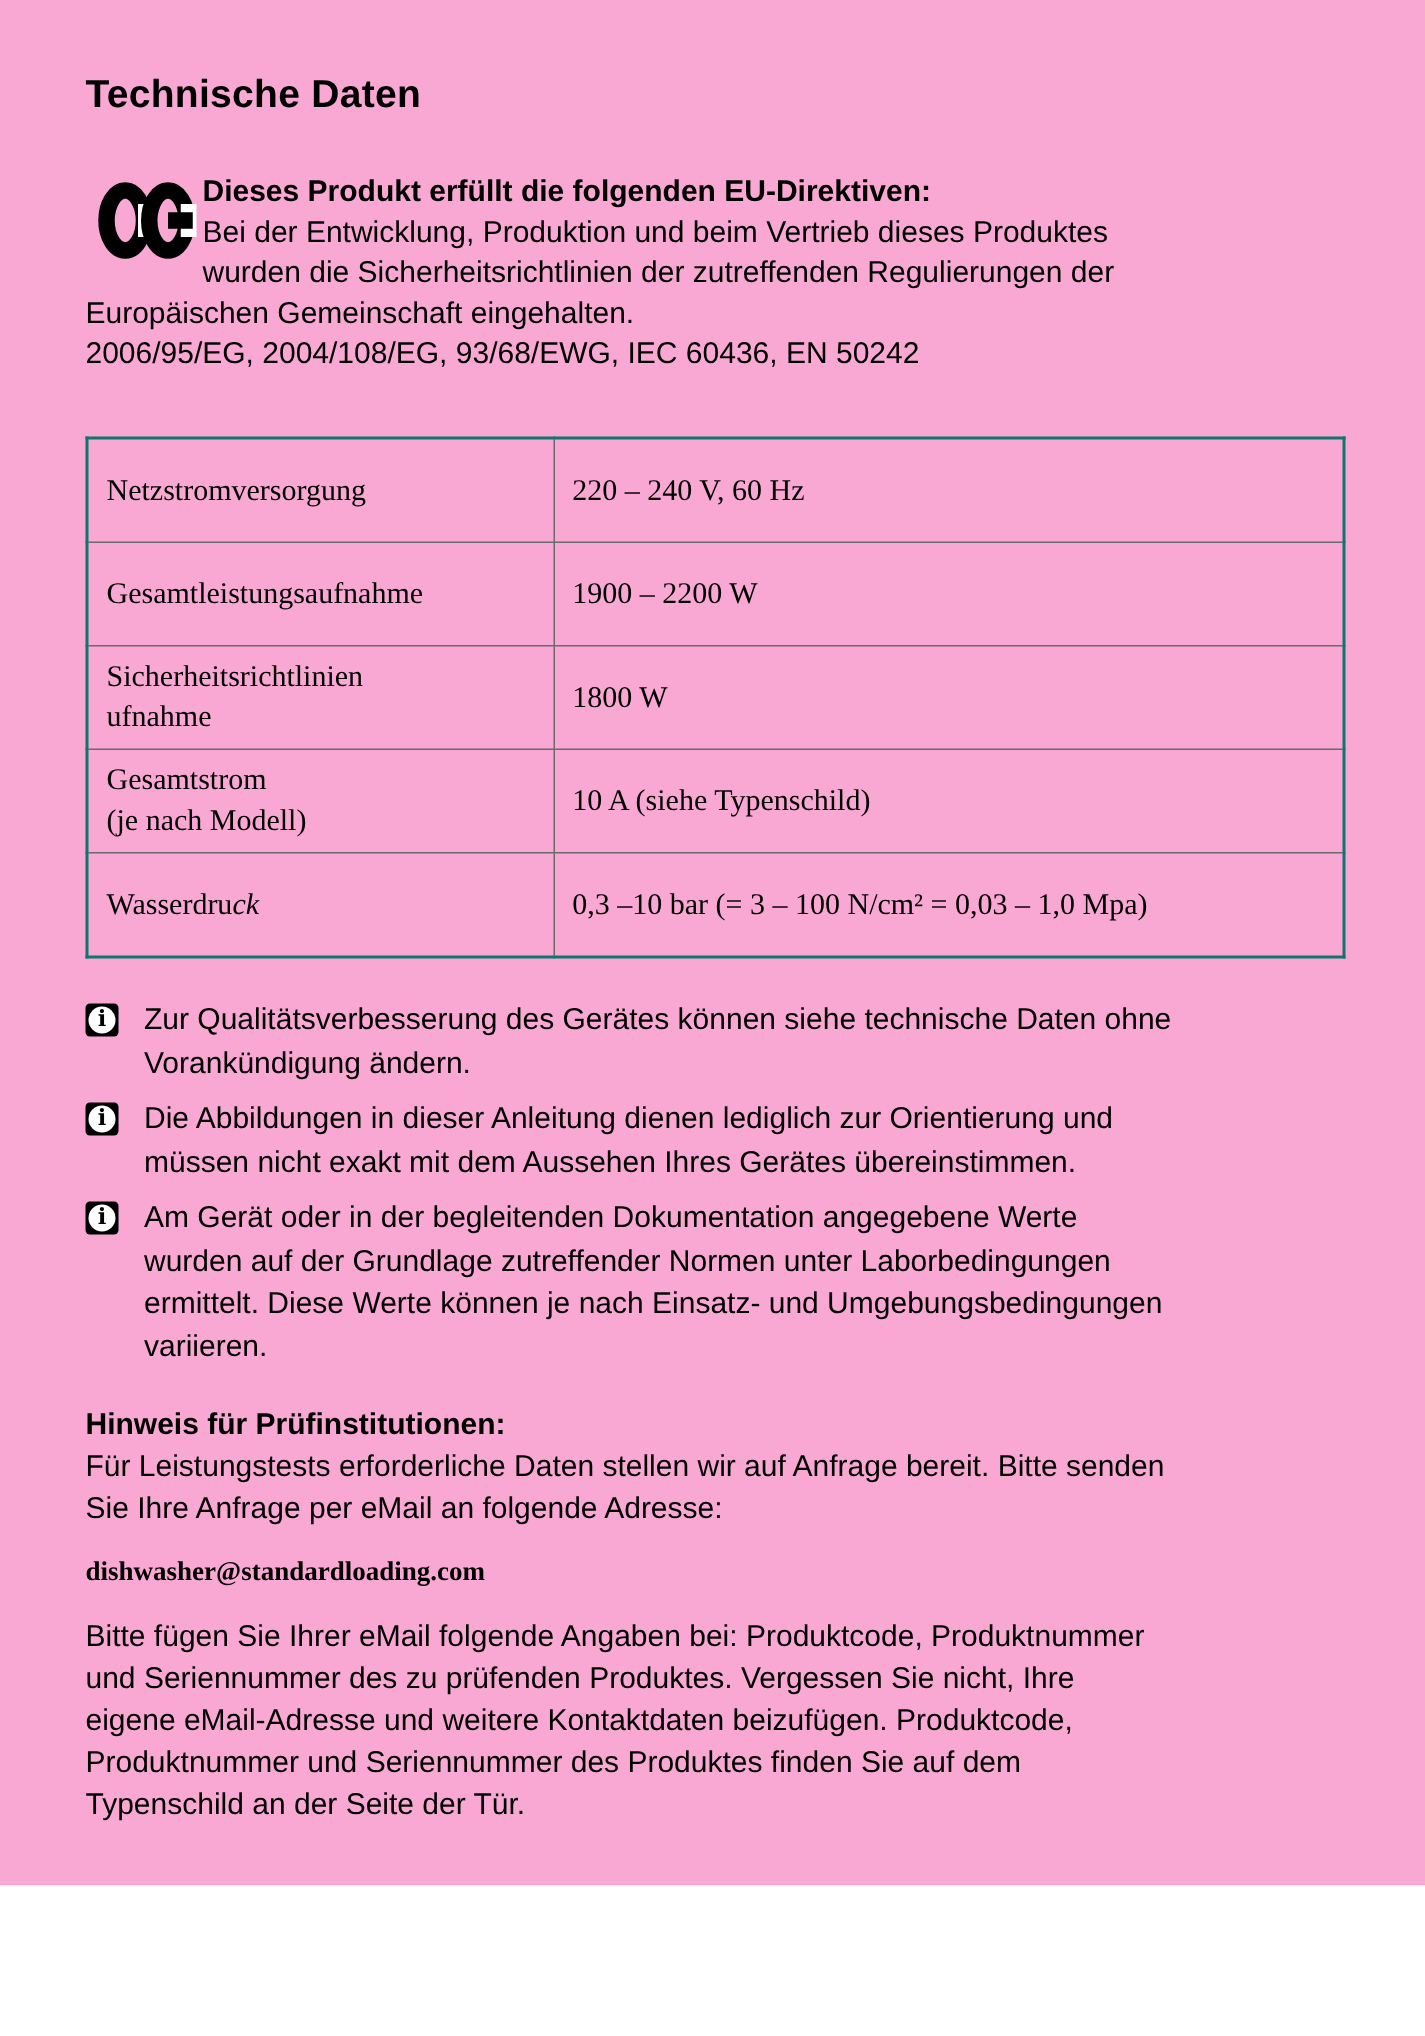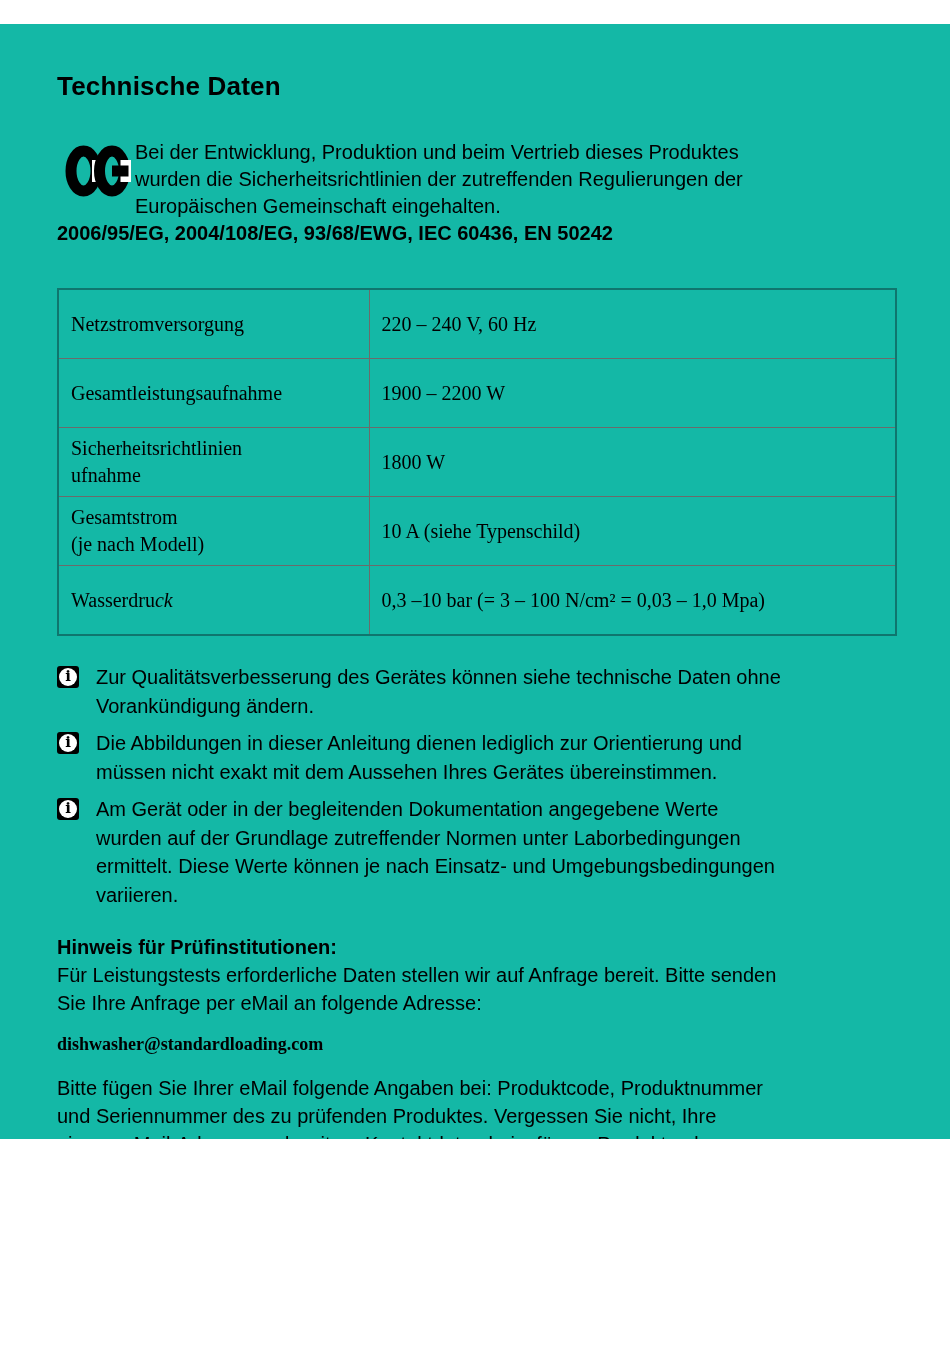--- a/index.html
+++ b/index.html
@@ -1,24 +1,23 @@
 <!DOCTYPE html>
 <html><head>
 <meta charset="utf-8">
 <style>
   html, body { margin: 0; padding: 0; background: #ffffff; }
   .page {
     position: relative;
     width: 950px;
-    height: 1115px;
-    background: #14b8a6;
+    height: 1257px;
+    background: #f9a8d4;
     color: #000000;
     font-family: "Liberation Sans", sans-serif;
     overflow: hidden;
-    margin-top: 24px;
   }
   .content { padding: 0 55px 0 57px; }
 
   h1.title {
     margin: 0;
     padding-top: 46px;
     font-size: 26px;
     line-height: 32px;
     font-weight: bold;
     letter-spacing: 0.2px;
@@ -31,21 +30,21 @@
     line-height: 27px;
   }
   .ce-logo {
     float: left;
     width: 66px;
     height: 52px;
     margin: 6px 4px 20px 8px;
   }
   .ce-heading { margin: 0; font-weight: bold; white-space: pre-line; }
   .ce-body { margin: 0; white-space: pre-line; }
-  .ce-standards { margin: 0; font-weight: bold; }
+  .ce-standards { margin: 0; font-weight: normal; }
 
   
   table.spec-table {
     margin-top: 41px;
     border-collapse: collapse;
     width: 838px;
     table-layout: fixed;
     border: 2px solid #0f766e;
     font-family: Liberation Serif, serif;
   }
@@ -142,20 +141,21 @@
     <h1 class="title">Technische Daten</h1>
 
     <div class="ce-block">
       <svg class="ce-logo" viewBox="0 0 66 52" aria-hidden="true">
         <ellipse cx="18.5" cy="26" rx="12.5" ry="20" fill="none" stroke="#000" stroke-width="11"></ellipse>
         <rect x="27" y="15" width="12" height="22" fill="#ffffff"></rect>
         <ellipse cx="47" cy="26" rx="12.5" ry="20" fill="none" stroke="#000" stroke-width="11"></ellipse>
         <rect x="55.5" y="15" width="12" height="22" fill="#ffffff"></rect>
         <rect x="47" y="20.5" width="16.5" height="11" fill="#000"></rect>
       </svg>
+      <p class="ce-heading">Dieses Produkt erfüllt die folgenden EU-Direktiven:</p>
       <p class="ce-body">Bei der Entwicklung, Produktion und beim Vertrieb dieses Produktes
 wurden die Sicherheitsrichtlinien der zutreffenden Regulierungen der
 Europäischen Gemeinschaft eingehalten.</p>
       <p class="ce-standards">2006/95/EG, 2004/108/EG, 93/68/EWG, IEC 60436, EN 50242</p>
     </div>
 
     <table class="spec-table">
       <colgroup>
           <col class="c1">
           <col class="c2">

